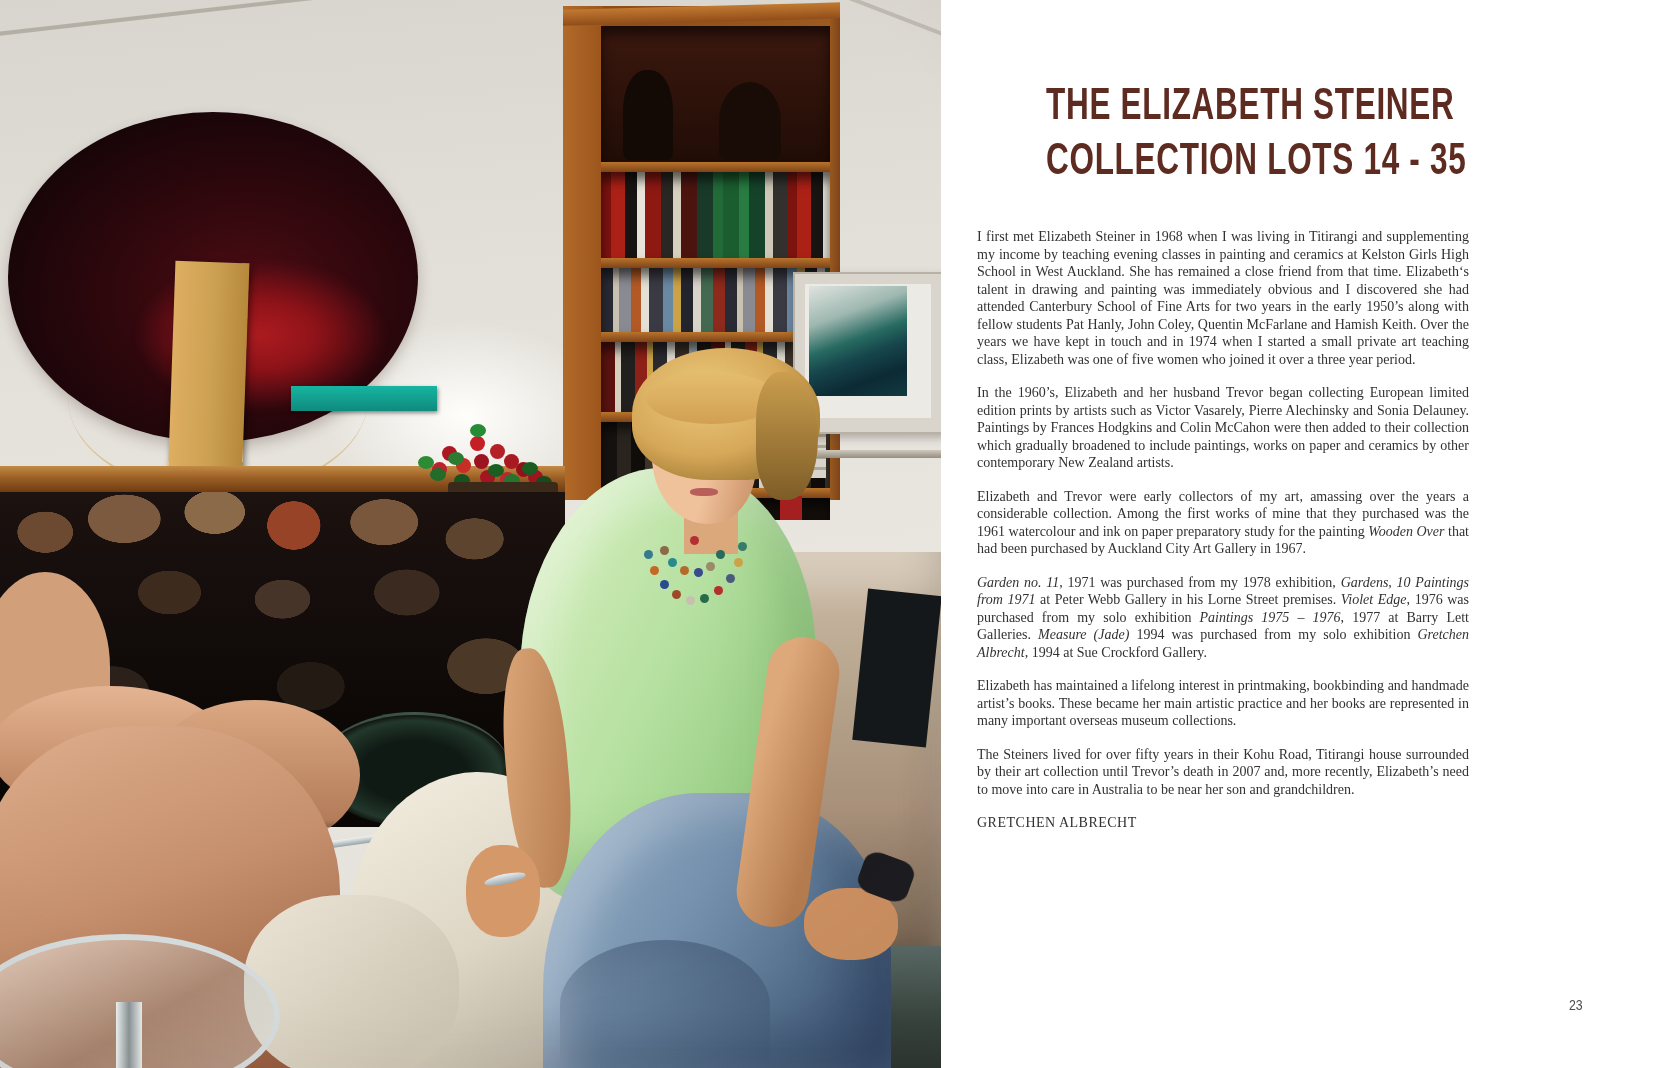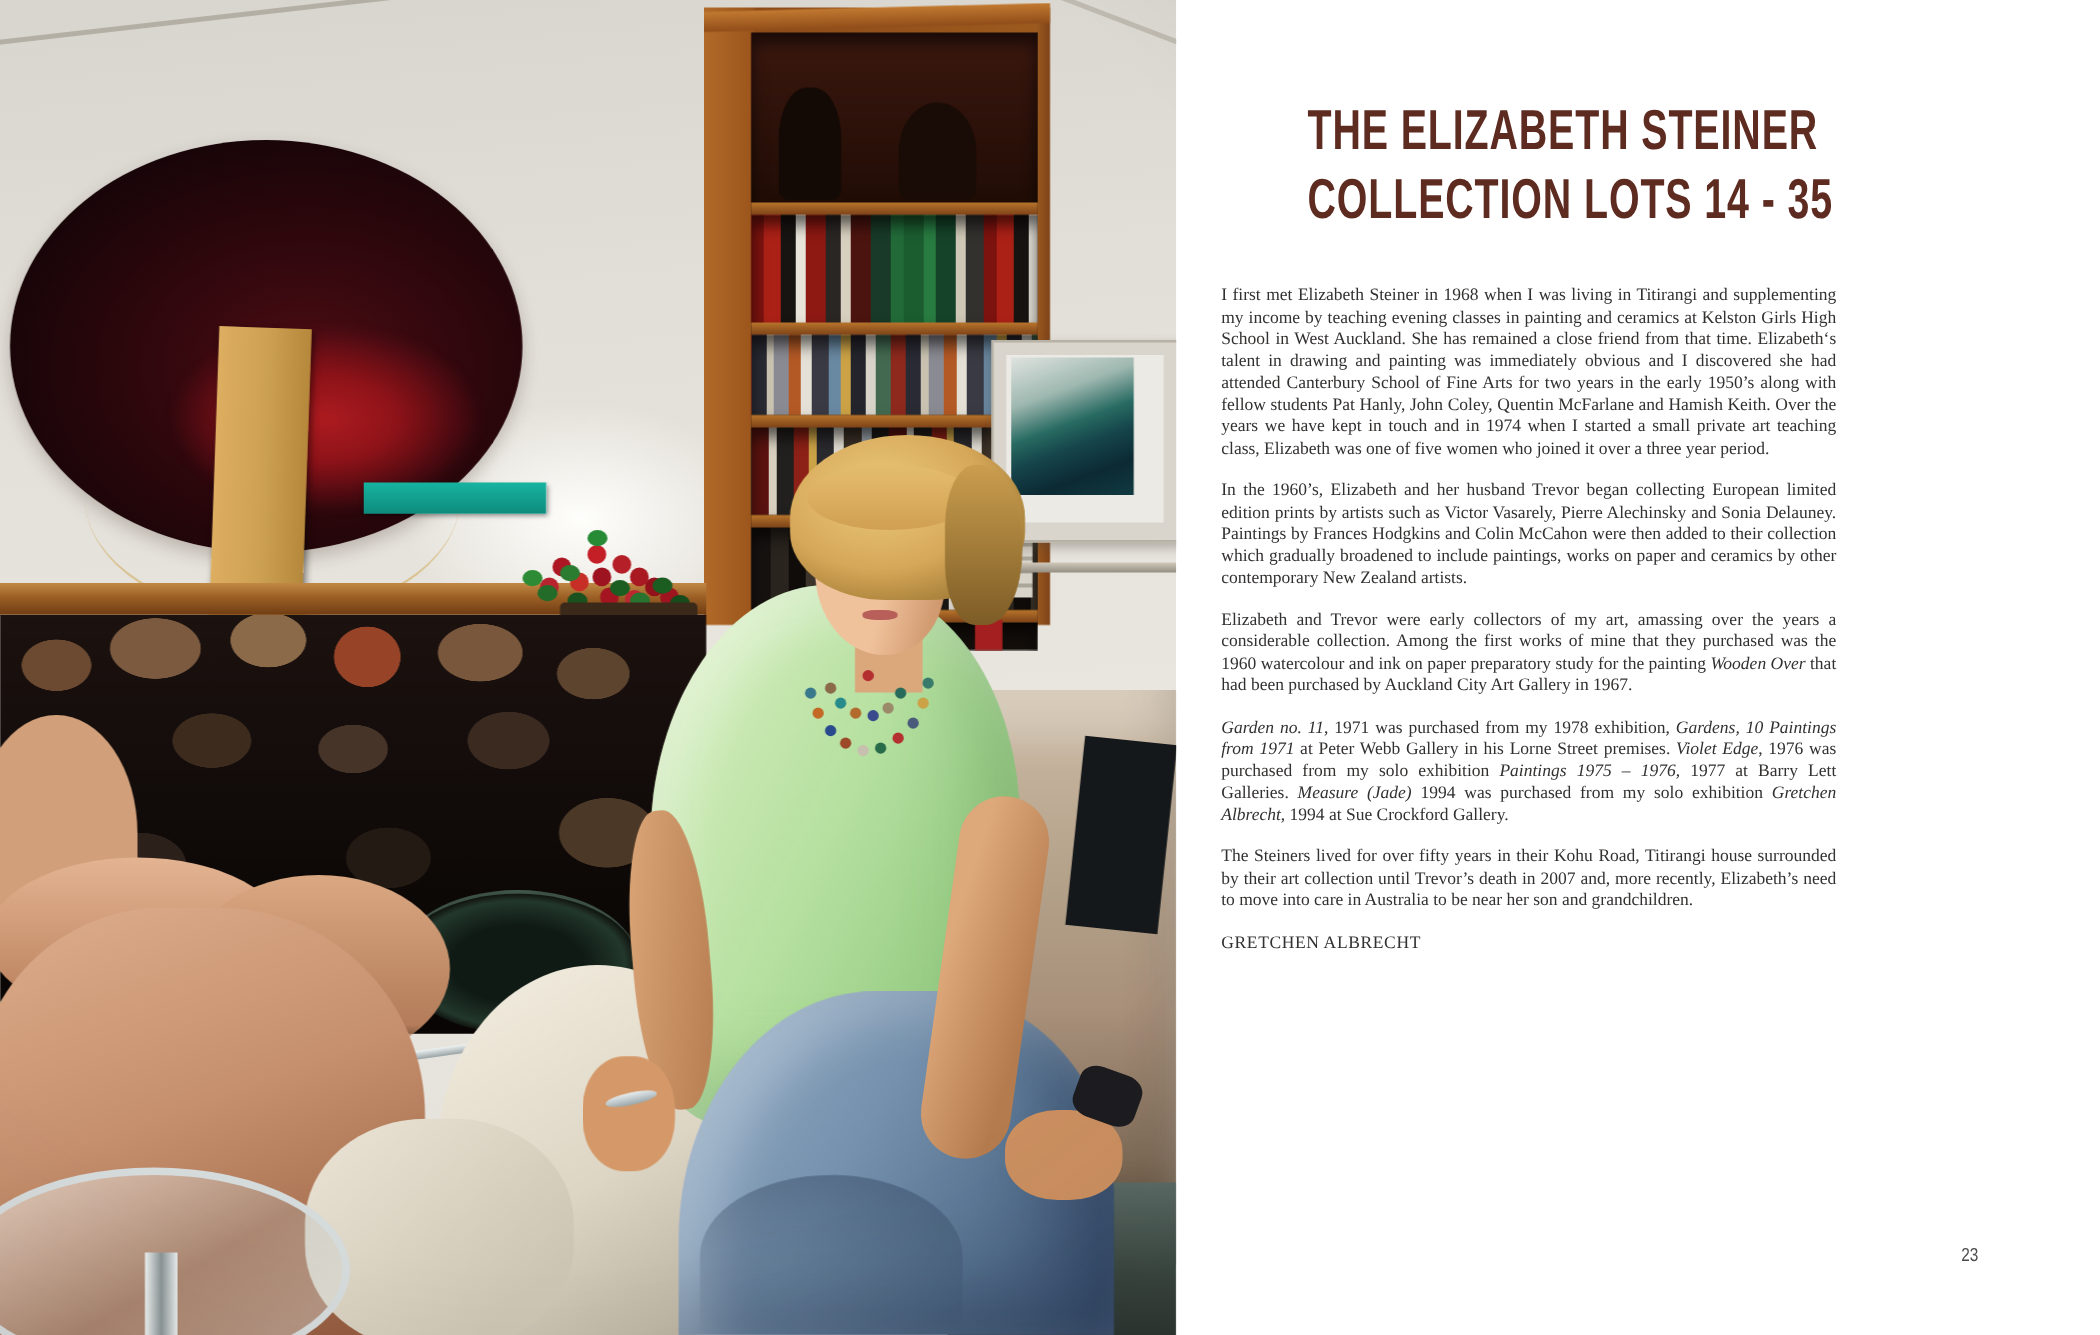--- a/index.html
+++ b/index.html
@@ -265,21 +265,22 @@
 
   <div class="page-right">
     <div class="title" style="color: rgb(94, 43, 33);">
       <div class="title-line">THE ELIZABETH STEINER</div>
       <div class="title-line">COLLECTION LOTS 14 - 35</div>
     </div>
     <div class="essay" id="essay">
 
     <p><span>I first met Elizabeth Steiner in 1968 when I was living in Titirangi and supplementing my income by teaching evening classes in painting and ceramics at Kelston Girls High School in West Auckland. She has remained a close friend from that time. Elizabeth‘s talent in drawing and painting was immediately obvious and I discovered she had attended Canterbury School of Fine Arts for two years in the early 1950’s along with fellow students Pat Hanly, John Coley, Quentin McFarlane and Hamish Keith. Over the years we have kept in touch and in 1974 when I started a small private art teaching class, Elizabeth was one of five women who joined it over a three year period.</span></p>
         <p><span>In the 1960’s, Elizabeth and her husband Trevor began collecting European limited edition prints by artists such as Victor Vasarely, Pierre Alechinsky and Sonia Delauney. Paintings by Frances Hodgkins and Colin McCahon were then added to their collection which gradually broadened to include paintings, works on paper and ceramics by other contemporary New Zealand artists.</span></p>
-        <p><span>Elizabeth and Trevor were early collectors of my art, amassing over the years a considerable collection. Among the first works of mine that they purchased was the 1960 watercolour and ink on paper preparatory study for the painting </span><i>Wooden Over</i><span> that had been purchased by Auckland City Art Gallery in 1967.</span></p>
+        <p><span>Elizabeth and Trevor were early collectors of my art, amassing over the years a considerable collection. Among the first works of mine that they purchased was the 1961 watercolour and ink on paper preparatory study for the painting </span><i>Wooden Over</i><span> that had been purchased by Auckland City Art Gallery in 1967.</span></p>
         <p><i>Garden no. 11</i><span>, 1971 was purchased from my 1978 exhibition, </span><i>Gardens, 10 Paintings from 1971</i><span> at Peter Webb Gallery in his Lorne Street premises. </span><i>Violet Edge</i><span>, 1976 was purchased from my solo exhibition </span><i>Paintings 1975 – 1976</i><span>, 1977 at Barry Lett Galleries. </span><i>Measure (Jade)</i><span> 1994 was purchased from my solo exhibition </span><i>Gretchen Albrecht</i><span>, 1994 at Sue Crockford Gallery.</span></p>
+        <p><span>Elizabeth has maintained a lifelong interest in printmaking, bookbinding and handmade artist’s books. These became her main artistic practice and her books are represented in many important overseas museum collections.</span></p>
         <p><span>The Steiners lived for over fifty years in their Kohu Road, Titirangi house surrounded by their art collection until Trevor’s death in 2007 and, more recently, Elizabeth’s need to move into care in Australia to be near her son and grandchildren.</span></p>
         <p class="signature">GRETCHEN ALBRECHT</p>
       </div>
     <div class="pagenum">23</div>
   </div>
 
 </div>
 
 </body></html>

